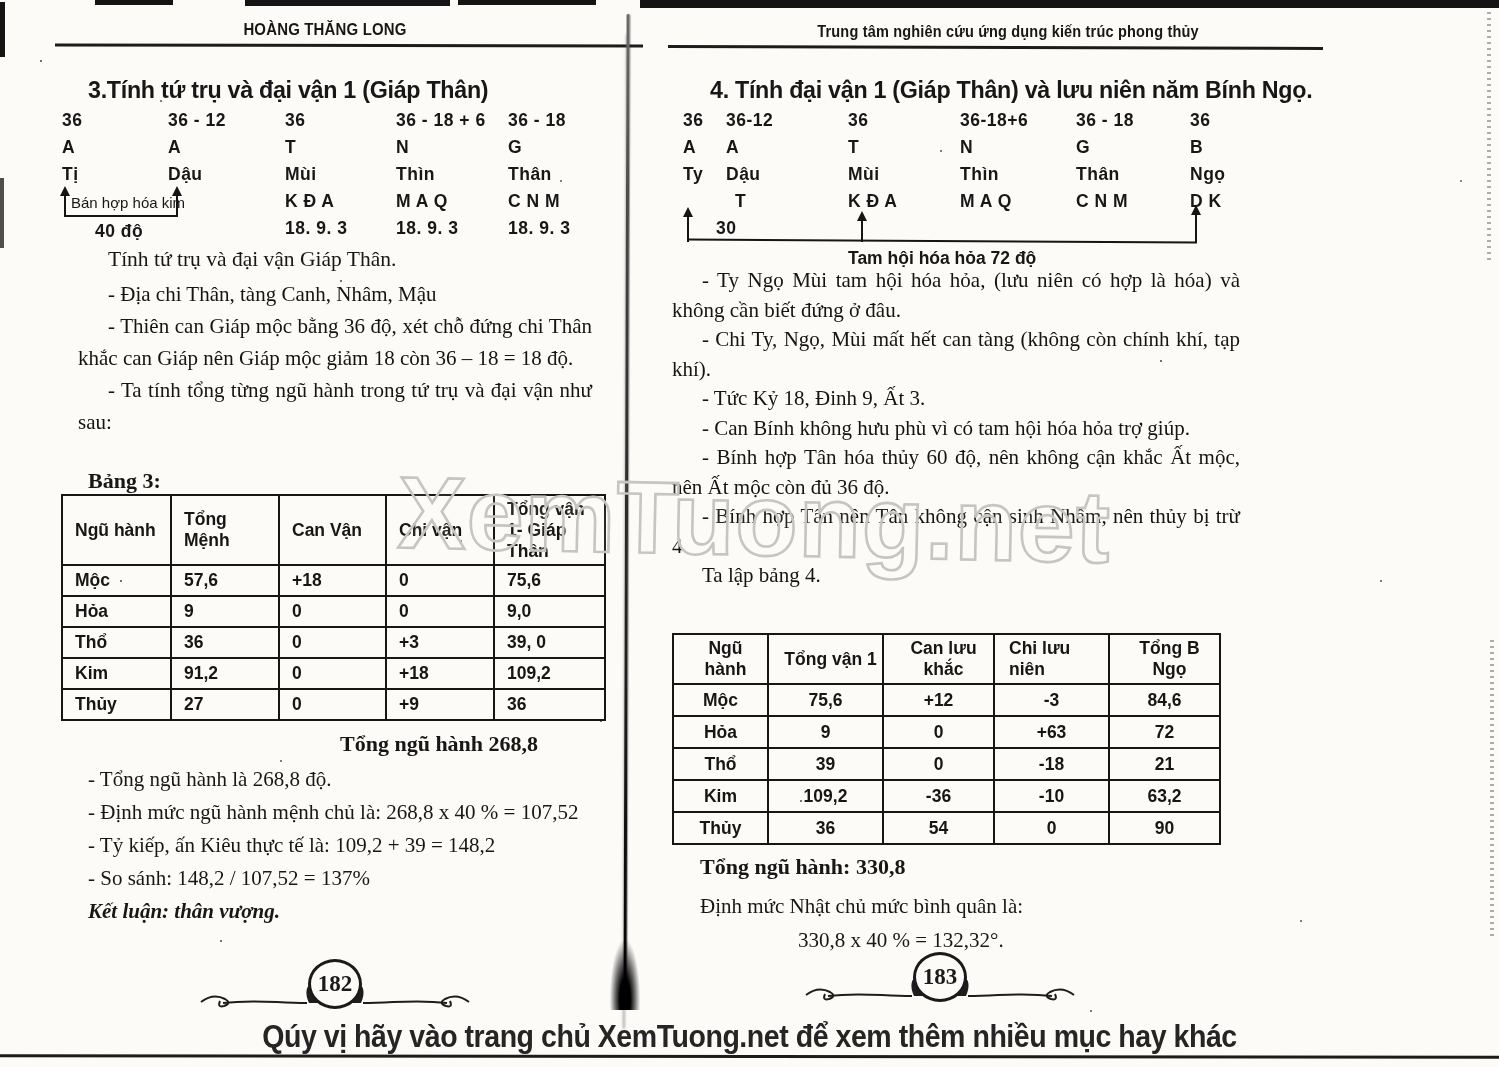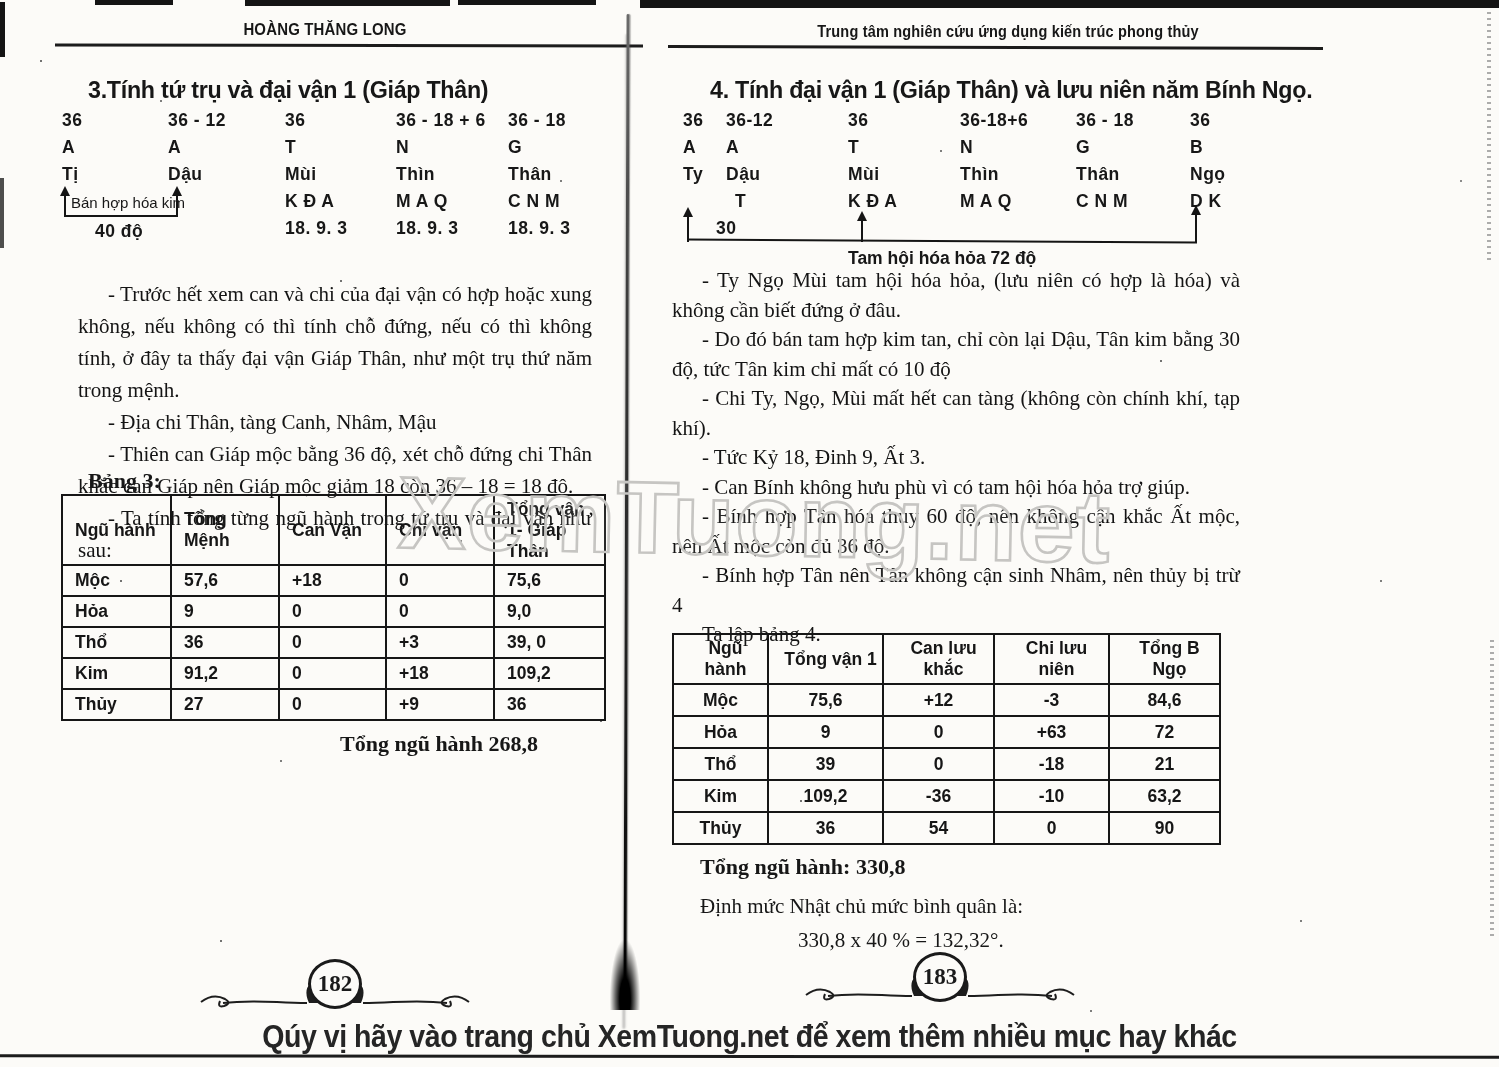--- a/index.html
+++ b/index.html
@@ -139,22 +139,22 @@
     </div>
 
     <div class="arrow-up" style="left:60px;top:186px"></div>
     <div class="arrow-up" style="left:172px;top:186px"></div>
     <div class="vline" style="left:64px;top:195px;height:22px"></div>
     <div class="vline" style="left:176px;top:195px;height:22px"></div>
     <div class="hline" style="left:64px;top:215px;width:114px"></div>
     <div class="abs sans diagram-label" style="left:71px;top:194px">Bán hợp hóa kim</div>
     <div class="abs sans prow" style="left:95px;top:221px">40 độ</div>
 
+    <div class="abs serif" style="left:108px;top:247px;font-size:21.5px">Tính tứ trụ và đại vận Giáp Thân.</div>
     <div class="abs para-block lh32" style="left:78px;top:278px;width:514px">
-      <p>- Trước hết xem can và chi của đại vận có hợp hoặc xung không, nếu không có thì tính chỗ đứng, nếu có thì không tính, ở đây ta thấy đại vận Giáp Thân, như một trụ thứ năm trong mệnh.</p>
       <p>- Địa chi Thân, tàng Canh, Nhâm, Mậu</p>
       <p>- Thiên can Giáp mộc bằng 36 độ, xét chỗ đứng chi Thân khắc can Giáp nên Giáp mộc giảm 18 còn 36 – 18 = 18 độ.</p>
       <p>- Ta tính tổng từng ngũ hành trong tứ trụ và đại vận như sau:</p>
     </div>
     <div class="abs serif" style="left:88px;top:468px;font-size:22px;font-weight:bold">Bảng 3:</div>
 
     <table class="ttable abs" style="left:61px;top:494px;width:543px">
       <colgroup>
           <col style="width:109px">
           <col style="width:108px">
@@ -203,20 +203,27 @@
         <td>27</td>
         <td>0</td>
         <td>+9</td>
         <td>36</td>
       </tr>
     </tbody>
       </table>
 
     <div class="abs serif bold-line" style="left:340px;top:731px">Tổng ngũ hành 268,8</div>
 
+    <div class="abs" style="left:88px;top:763px">
+      <div class="serif note-line">- Tổng ngũ hành là 268,8 độ.</div>
+      <div class="serif note-line">- Định mức ngũ hành mệnh chủ là: 268,8 x 40 % = 107,52</div>
+      <div class="serif note-line">- Tỷ kiếp, ấn Kiêu thực tế là: 109,2 + 39 = 148,2</div>
+      <div class="serif note-line">- So sánh: 148,2 / 107,52 = 137%</div>
+      <div class="serif note-line italic" style="font-weight:bold">Kết luận: thân vượng.</div>
+    </div>
 
     <div class="abs" style="left:195px;top:953px;width:280px;height:66px">
       <svg width="280" height="66" viewBox="0 0 280 66">
         <g stroke="#1d1d1d" fill="none" stroke-width="2">
           <path d="M6 49 q12 -9 24 -3 q7 4 -1 7 q-7 2 -4 -5"></path>
           <path d="M28 50 C60 46 80 50 112 50"></path>
           <path d="M274 49 q-12 -9 -24 -3 q-7 4 1 7 q7 2 4 -5"></path>
           <path d="M252 50 C220 46 200 50 168 50"></path>
         </g>
         <g fill="#1d1d1d">
@@ -278,21 +285,20 @@
     <div class="vline" style="left:39px;top:216px;height:26px"></div>
     <div class="arrow-up" style="left:35px;top:207px"></div>
     <div class="vline" style="left:213px;top:220px;height:22px"></div>
     <div class="arrow-up" style="left:209px;top:211px"></div>
     <div class="vline" style="left:547px;top:214px;height:29px"></div>
     <div class="arrow-up" style="left:543px;top:205px"></div>
     <div class="abs sans" style="left:200px;top:248px;font-size:17.5px;font-weight:bold">Tam hội hóa hỏa 72 độ</div>
 
     <div class="abs para-block lh29" style="left:24px;top:266px;width:568px">
       <p>- Ty Ngọ Mùi tam hội hóa hỏa, (lưu niên có hợp là hóa) và không cần biết đứng ở đâu.</p>
-      <p>- Do đó bán tam hợp kim tan, chỉ còn lại Dậu, Tân kim bằng 30 độ, tức Tân kim chỉ mất có 10 độ</p>
       <p>- Chi Ty, Ngọ, Mùi mất hết can tàng (không còn chính khí, tạp khí).</p>
       <p>- Tức Kỷ 18, Đinh 9, Ất 3.</p>
       <p>- Can Bính không hưu phù vì có tam hội hóa hỏa trợ giúp.</p>
       <p>- Bính hợp Tân hóa thủy 60 độ, nên không cận khắc Ất mộc, nên Ất mộc còn đủ 36 độ.</p>
       <p>- Bính hợp Tân nên Tân không cận sinh Nhâm, nên thủy bị trừ 4</p>
       <p>Ta lập bảng 4.</p>
     </div>
 
     <table class="ttable centered abs" style="left:24px;top:633px;width:547px">
       <colgroup>
@@ -300,21 +306,21 @@
           <col style="width:115px">
           <col style="width:111px">
           <col style="width:115px">
           <col style="width:111px">
         </colgroup>
       <tbody>
           <tr style="height:50px">
         <th style="text-align:center">Ngũ hành</th>
         <th style="text-align:center">Tổng vận 1</th>
         <th style="text-align:center">Can lưu khắc</th>
-        <th style="text-align:center">Chi lưu niên</th>
+        <th style="">Chi lưu niên</th>
         <th style="text-align:center">Tổng B Ngọ</th>
       </tr>
       <tr style="height:32px">
         <td>Mộc</td>
         <td>75,6</td>
         <td>+12</td>
         <td>-3</td>
         <td>84,6</td>
       </tr>
       <tr style="height:32px">

